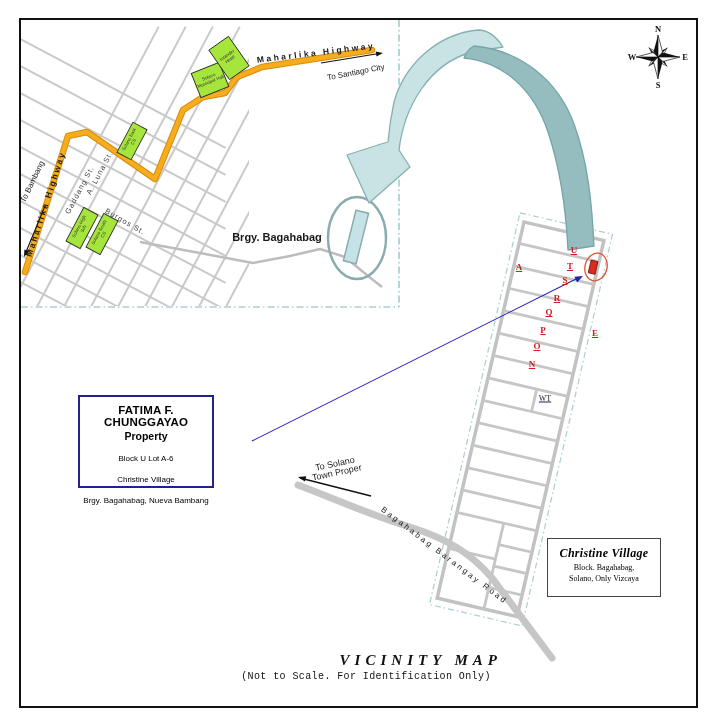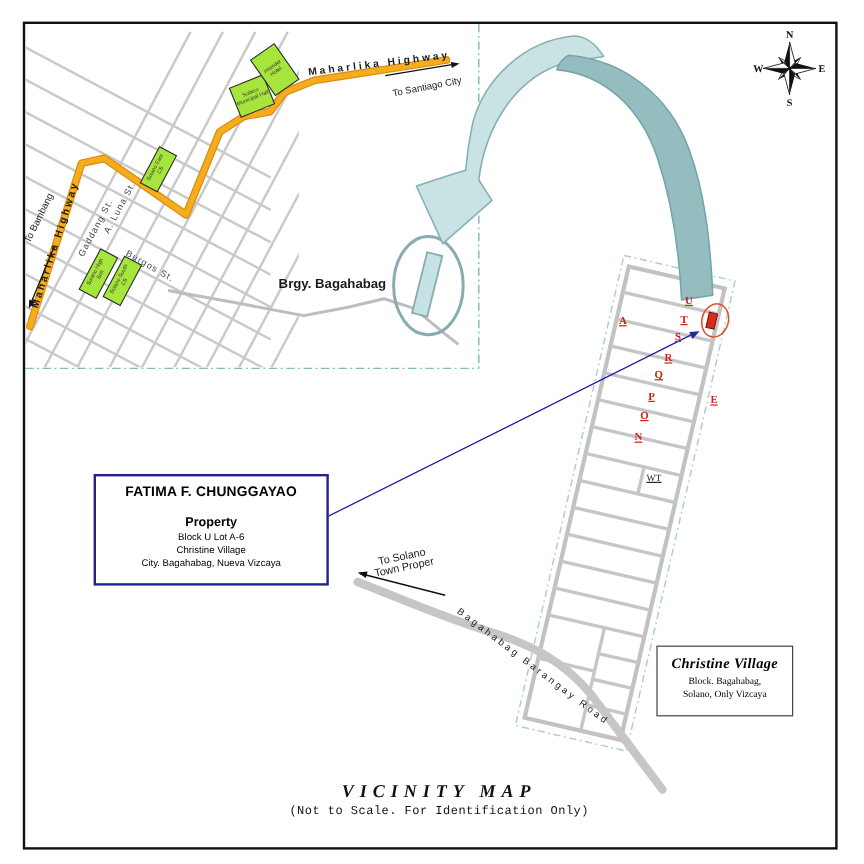--- a/index.html
+++ b/index.html
@@ -5,34 +5,34 @@
   html,body{margin:0;padding:0;background:#fff;}
   .page{position:relative;width:720px;height:720px;background:#ffffff;
         font-family:"Liberation Sans",sans-serif;overflow:hidden;}
   svg{position:absolute;left:0;top:0;}
   .lbl{position:absolute;white-space:nowrap;color:#1a1a1a;
        transform:translate(-50%,-50%);line-height:1.05;}
   .bldg-lbl{white-space:normal;text-align:center;color:#333;font-size:4.5px;line-height:1.1;}
   .blk{position:absolute;transform:translate(-50%,-50%);
        font-family:"Liberation Serif",serif;font-size:9px;color:#cc1f1a;
        text-decoration:underline;font-weight:bold;}
-  .property-box{position:absolute;left:78px;top:395px;width:196px;height:93px;
+  .property-box{position:absolute;left:78px;top:395px;width:136px;height:93px;
        background:#fff;border:2px solid #22228a;text-align:center;box-sizing:border-box;
        padding-top:7px;}
   .property-box .owner{font-size:11.5px;font-weight:bold;letter-spacing:.2px;}
-  .property-box .ptype{font-size:10.5px;font-weight:bold;margin-top:13px;}
-  .property-box .small{font-size:8px;margin-top:2px;}
+  .property-box .ptype{font-size:10.5px;font-weight:bold;margin-top:2px;}
+  .property-box .small{font-size:8px;margin-top:12px;}
   .village-box{position:absolute;left:547px;top:538px;width:114px;height:59px;
        background:#fff;border:1px solid #444;text-align:center;box-sizing:border-box;
        padding-top:7px;font-family:"Liberation Serif",serif;}
   .village-box .vname{font-size:12px;font-style:italic;font-weight:bold;letter-spacing:.3px;}
   .village-box .vaddr{font-size:8px;margin-top:2px;}
   .title-block{position:absolute;left:230px;top:652px;width:272px;text-align:center;
        font-family:"Liberation Serif",serif;color:#111;}
-  .title-block .t1{font-size:15px;font-style:italic;font-weight:bold;letter-spacing:5px;}
+  .title-block .t1{font-size:15px;font-style:italic;font-weight:bold;letter-spacing:5px;text-align:right;}
   .title-block .t2{font-size:10px;margin-top:2px;letter-spacing:.4px;font-family:Liberation Mono, monospace;}
   .compass-letter{position:absolute;transform:translate(-50%,-50%);
        font-family:"Liberation Serif",serif;font-size:8.5px;font-weight:bold;color:#111;}
 </style>
 </head>
 <body>
 
 <div class="page">
 
   <svg id="map-svg" width="720" height="720" viewBox="0 0 720 720">
@@ -241,21 +241,21 @@
     <div>Town Proper</div>
   </div>
   <div class="lbl" style="left:444px;top:556px;font-size:8px;letter-spacing:2.5px;color:#222;
               transform:translate(-50%,-50%) rotate(37deg);">Bagahabag Barangay Road</div>
 
   <div class="property-box">
     <div class="owner">FATIMA F. CHUNGGAYAO</div>
     <div class="ptype">Property</div>
     <div class="small">Block U Lot A-6</div>
     <div class="small">Christine Village</div>
-    <div class="small">City. Bagahabag, Nueva Vizcaya</div>
+    <div class="small">Brgy. Bagahabag, Nueva Bambang</div>
   </div>
 
   <div class="village-box">
     <div class="vname">Christine Village</div>
     <div class="vaddr">Block. Bagahabag,</div>
     <div class="vaddr">Solano, Only Vizcaya</div>
   </div>
 
   <div class="title-block">
     <div class="t1">VICINITY MAP</div>

